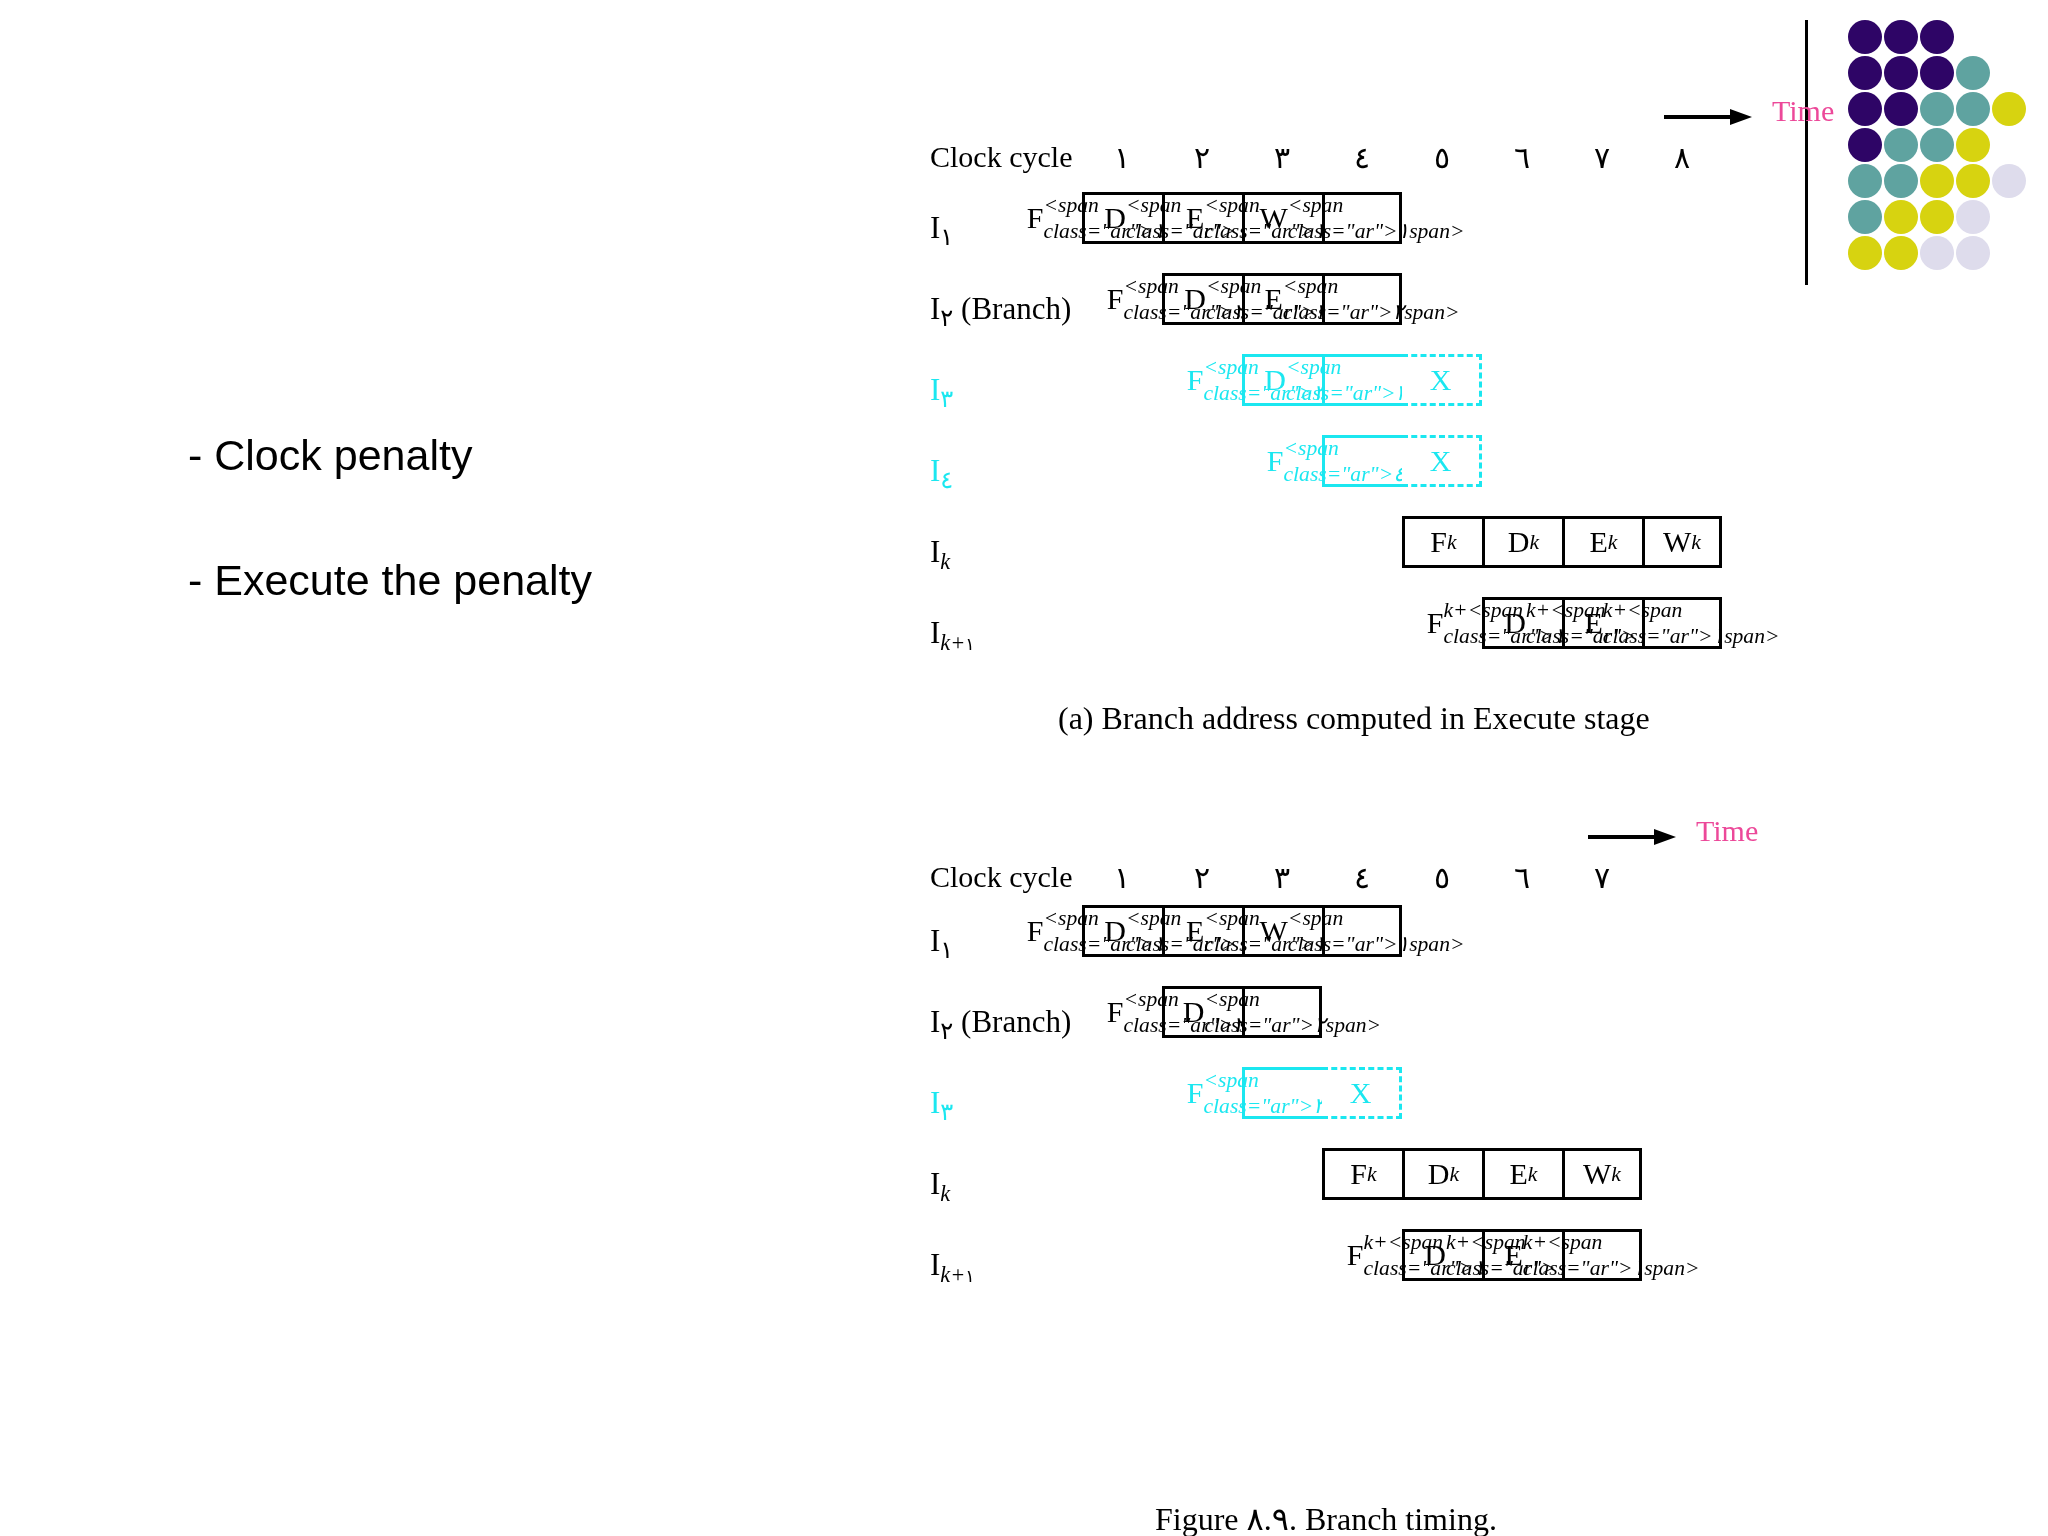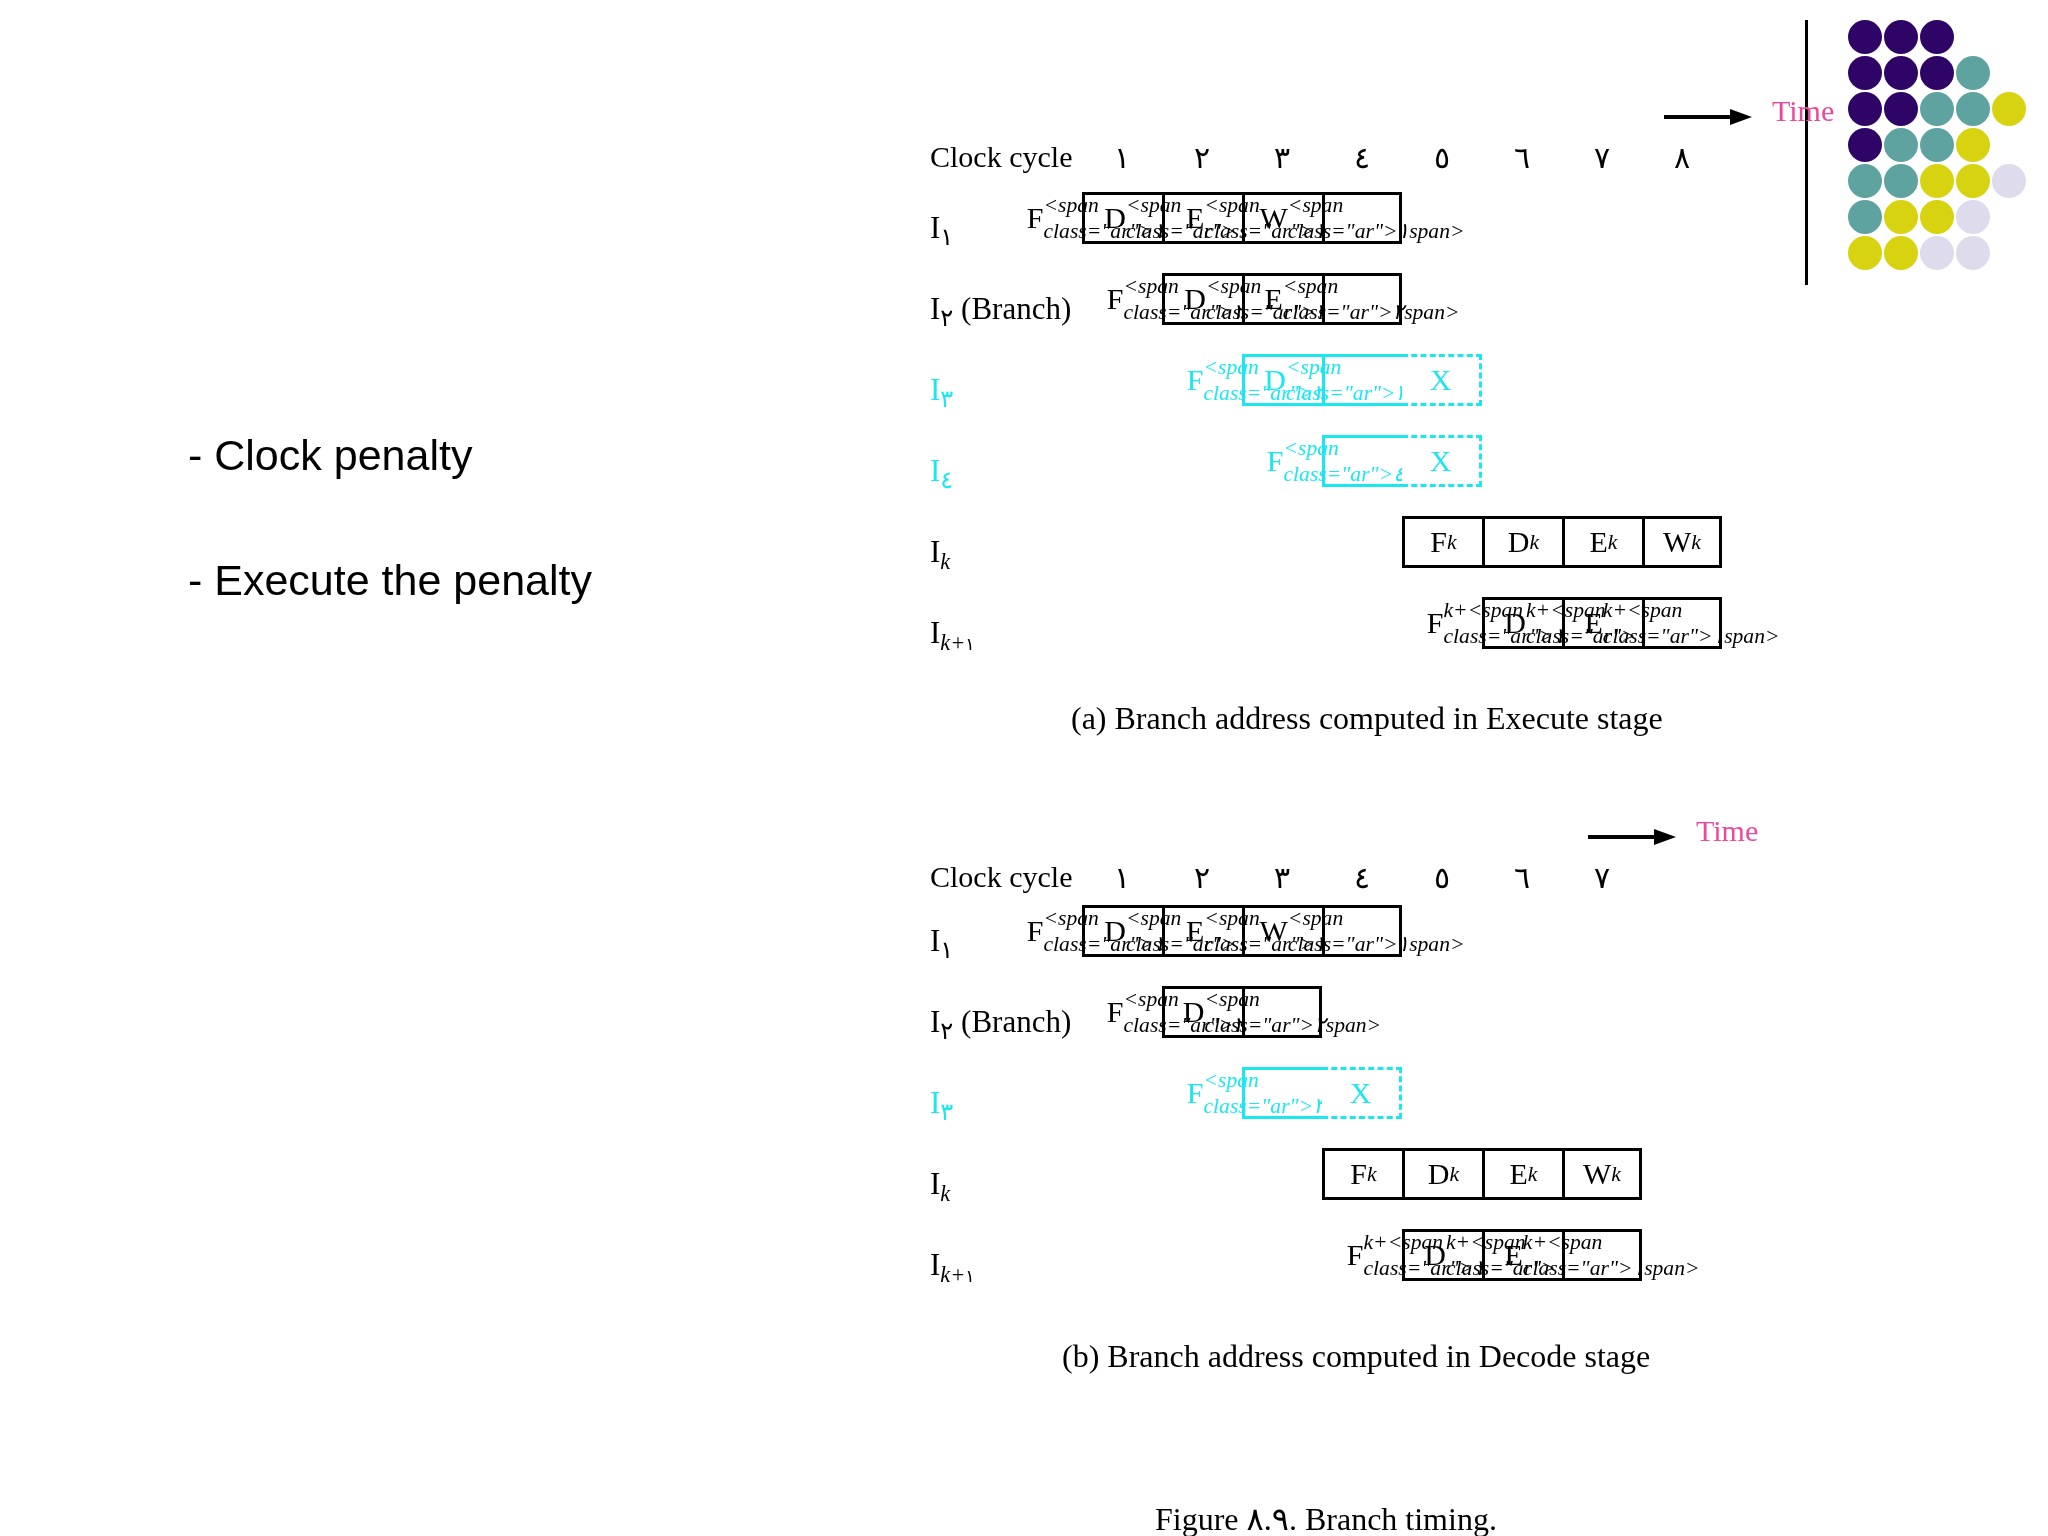--- a/index.html
+++ b/index.html
@@ -202,21 +202,21 @@
         <div class="cell">D<sub><i>k</i></sub></div>
         <div class="cell">E<sub><i>k</i></sub></div>
         <div class="cell">W<sub><i>k</i></sub></div>
       </div>
       <div class="row-label" style="left: 930px; top: 615px;">I<sub><i>k</i>+<span class="ar">١</span></sub></div>
       <div class="stage-row" style="left: 1482px; top: 597px;">
         <div class="cell">F<sub><i>k</i>+&lt;<i>s</i><i>p</i><i>a</i><i>n</i> <i>c</i><i>l</i><i>a</i><i>s</i><i>s</i>="<i>a</i><i>r</i>"&gt;١s<i>p</i><i>a</i><i>n</i>&gt;</sub></div>
         <div class="cell">D<sub><i>k</i>+&lt;<i>s</i><i>p</i><i>a</i><i>n</i> <i>c</i><i>l</i><i>a</i><i>s</i><i>s</i>="<i>a</i><i>r</i>"&gt;١s<i>p</i><i>a</i><i>n</i>&gt;</sub></div>
         <div class="cell">E<sub><i>k</i>+&lt;<i>s</i><i>p</i><i>a</i><i>n</i> <i>c</i><i>l</i><i>a</i><i>s</i><i>s</i>="<i>a</i><i>r</i>"&gt;١s<i>p</i><i>a</i><i>n</i>&gt;</sub></div>
       </div>
-      <div class="caption" style="left: 1058px; top: 700px; margin-left: 13px;">(a) Branch address computed in Execute stage</div>
+      <div class="caption" style="left: 1058px; top: 700px;">(a) Branch address computed in Execute stage</div>
     </div>
 
   <div class="diagram" id="diagram-b">
       <div class="clock-label" style="left: 930px; top: 860px;">Clock cycle</div>
       <div class="cycle-num" style="left: 1082px; top: 860px;">١</div>
       <div class="cycle-num" style="left: 1162px; top: 860px;">٢</div>
       <div class="cycle-num" style="left: 1242px; top: 860px;">٣</div>
       <div class="cycle-num" style="left: 1322px; top: 860px;">٤</div>
       <div class="cycle-num" style="left: 1402px; top: 860px;">٥</div>
       <div class="cycle-num" style="left: 1482px; top: 860px;">٦</div>
@@ -249,18 +249,17 @@
         <div class="cell">D<sub><i>k</i></sub></div>
         <div class="cell">E<sub><i>k</i></sub></div>
         <div class="cell">W<sub><i>k</i></sub></div>
       </div>
       <div class="row-label" style="left: 930px; top: 1247px;">I<sub><i>k</i>+<span class="ar">١</span></sub></div>
       <div class="stage-row" style="left: 1402px; top: 1229px;">
         <div class="cell">F<sub><i>k</i>+&lt;<i>s</i><i>p</i><i>a</i><i>n</i> <i>c</i><i>l</i><i>a</i><i>s</i><i>s</i>="<i>a</i><i>r</i>"&gt;١s<i>p</i><i>a</i><i>n</i>&gt;</sub></div>
         <div class="cell">D<sub><i>k</i>+&lt;<i>s</i><i>p</i><i>a</i><i>n</i> <i>c</i><i>l</i><i>a</i><i>s</i><i>s</i>="<i>a</i><i>r</i>"&gt;١s<i>p</i><i>a</i><i>n</i>&gt;</sub></div>
         <div class="cell">E<sub><i>k</i>+&lt;<i>s</i><i>p</i><i>a</i><i>n</i> <i>c</i><i>l</i><i>a</i><i>s</i><i>s</i>="<i>a</i><i>r</i>"&gt;١s<i>p</i><i>a</i><i>n</i>&gt;</sub></div>
       </div>
-      <div class="caption" style="left: 1062px; top: 1338px;">(b) Branch address computed in Decode stage</div>
     </div>
 
   <div id="figure-caption">Figure ٨.٩.    Branch timing.</div>
 
 </div>
 
 </body></html>

